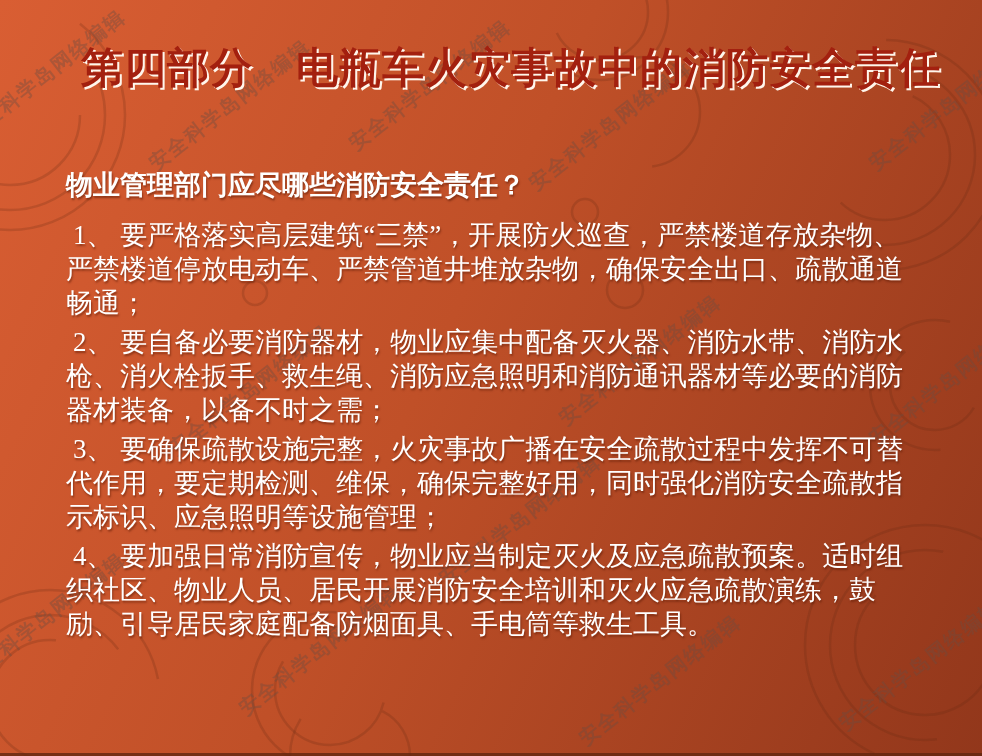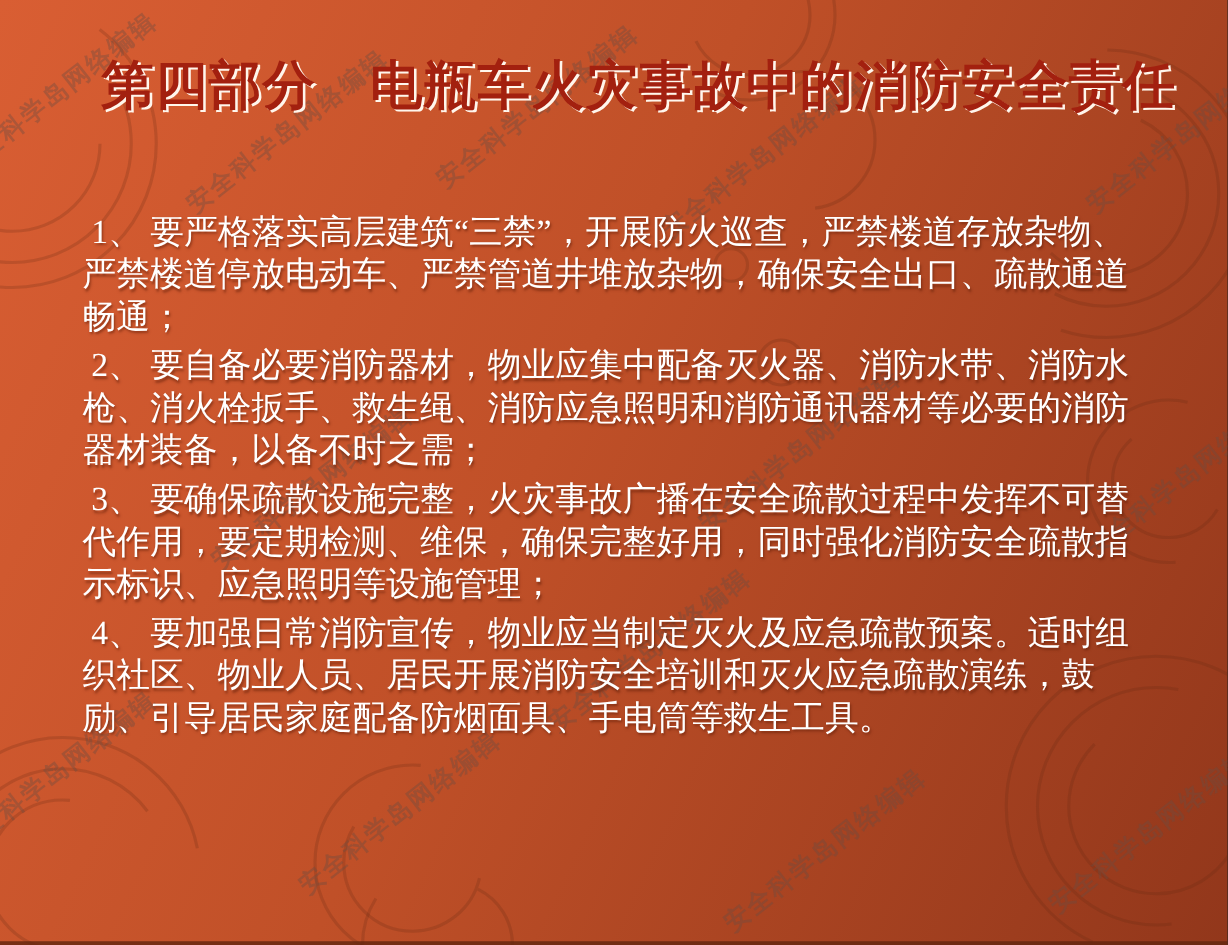--- a/index.html
+++ b/index.html
@@ -103,20 +103,21 @@
       <span class="wm" style="left: 520px; top: 520px; color: rgba(105, 75, 65, 0.38); transform: translate(-50%, -50%) rotate(-38deg);">安全科学岛网络编辑</span>
       <span class="wm" style="left: 45px; top: 618px; color: rgba(105, 75, 65, 0.38); transform: translate(-50%, -50%) rotate(-38deg);">安全科学岛网络编辑</span>
       <span class="wm" style="left: 320px; top: 650px; color: rgba(105, 75, 65, 0.38); transform: translate(-50%, -50%) rotate(-38deg);">安全科学岛网络编辑</span>
       <span class="wm" style="left: 660px; top: 680px; color: rgba(105, 75, 65, 0.38); transform: translate(-50%, -50%) rotate(-38deg);">安全科学岛网络编辑</span>
       <span class="wm" style="left: 920px; top: 665px; color: rgba(105, 75, 65, 0.38); transform: translate(-50%, -50%) rotate(-38deg);">安全科学岛网络编辑</span>
     </div>
 
   <div class="title">第四部分　电瓶车火灾事故中的消防安全责任</div>
 
   <div class="content">
+    <p class="heading">物业管理部门应尽哪些消防安全责任？</p>
     <p class="para">1、 要严格落实高层建筑“三禁”，开展防火巡查，严禁楼道存放杂物、严禁楼道停放电动车、严禁管道井堆放杂物，确保安全出口、疏散通道畅通；</p>
     <p class="para">2、 要自备必要消防器材，物业应集中配备灭火器、消防水带、消防水枪、消火栓扳手、救生绳、消防应急照明和消防通讯器材等必要的消防器材装备，以备不时之需；</p>
     <p class="para">3、 要确保疏散设施完整，火灾事故广播在安全疏散过程中发挥不可替代作用，要定期检测、维保，确保完整好用，同时强化消防安全疏散指示标识、应急照明等设施管理；</p>
     <p class="para">4、 要加强日常消防宣传，物业应当制定灭火及应急疏散预案。适时组织社区、物业人员、居民开展消防安全培训和灭火应急疏散演练，鼓励、引导居民家庭配备防烟面具、手电筒等救生工具。</p>
   </div>
 
   <div class="bottom-edge"></div>
 </div>
 
 </body></html>

